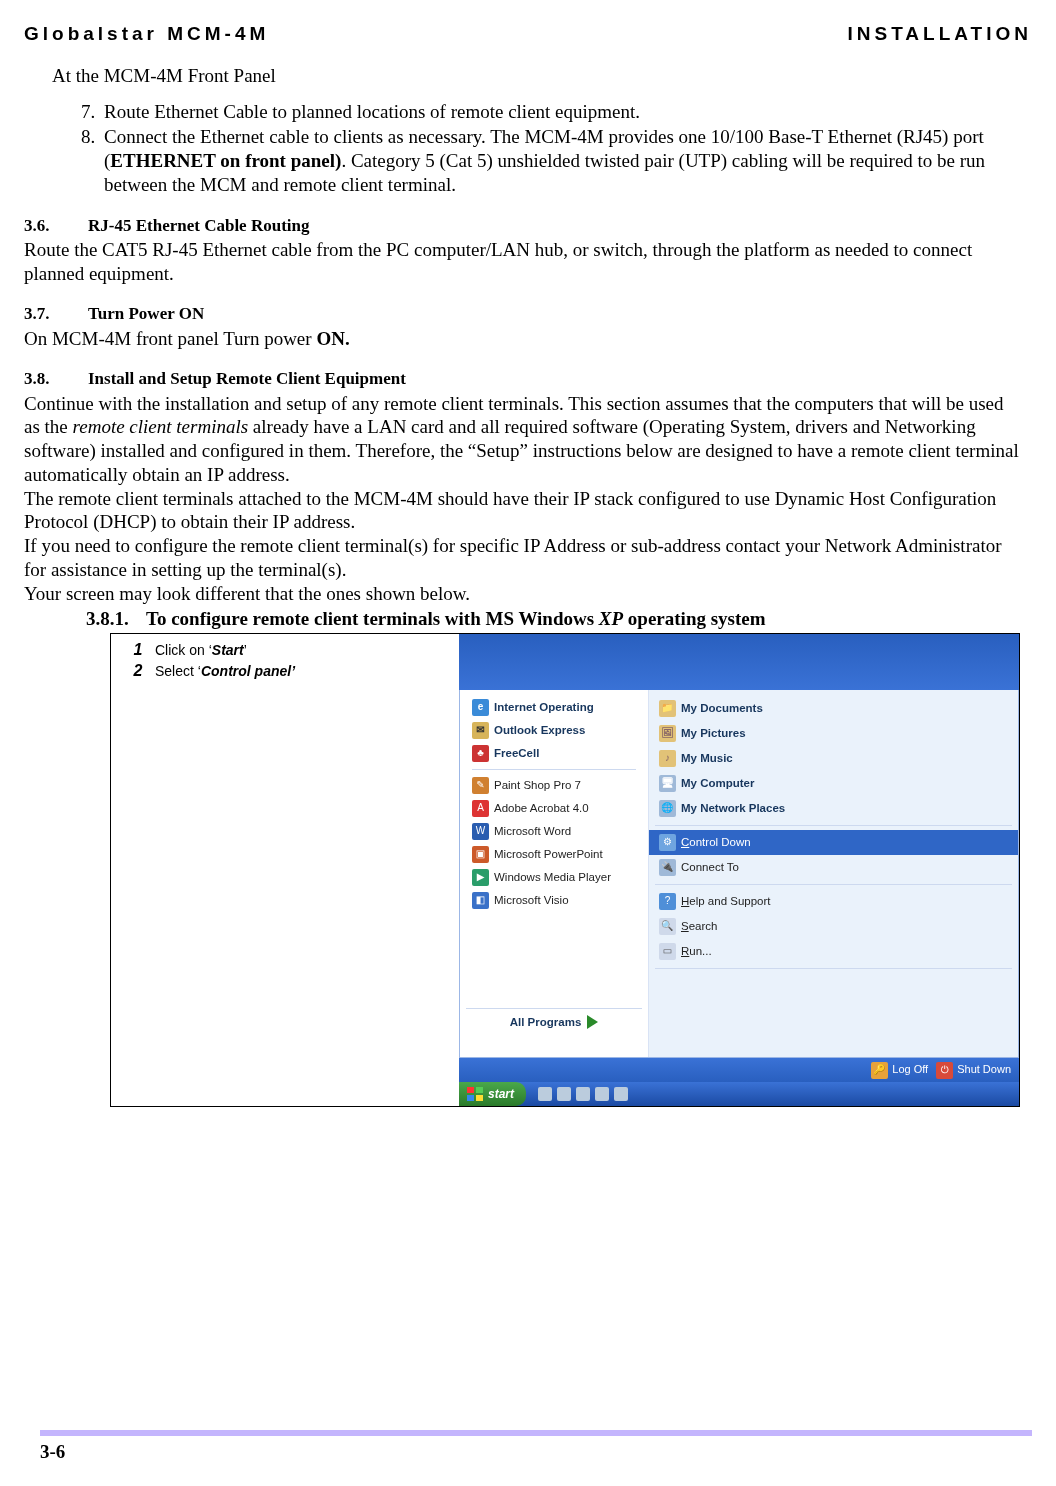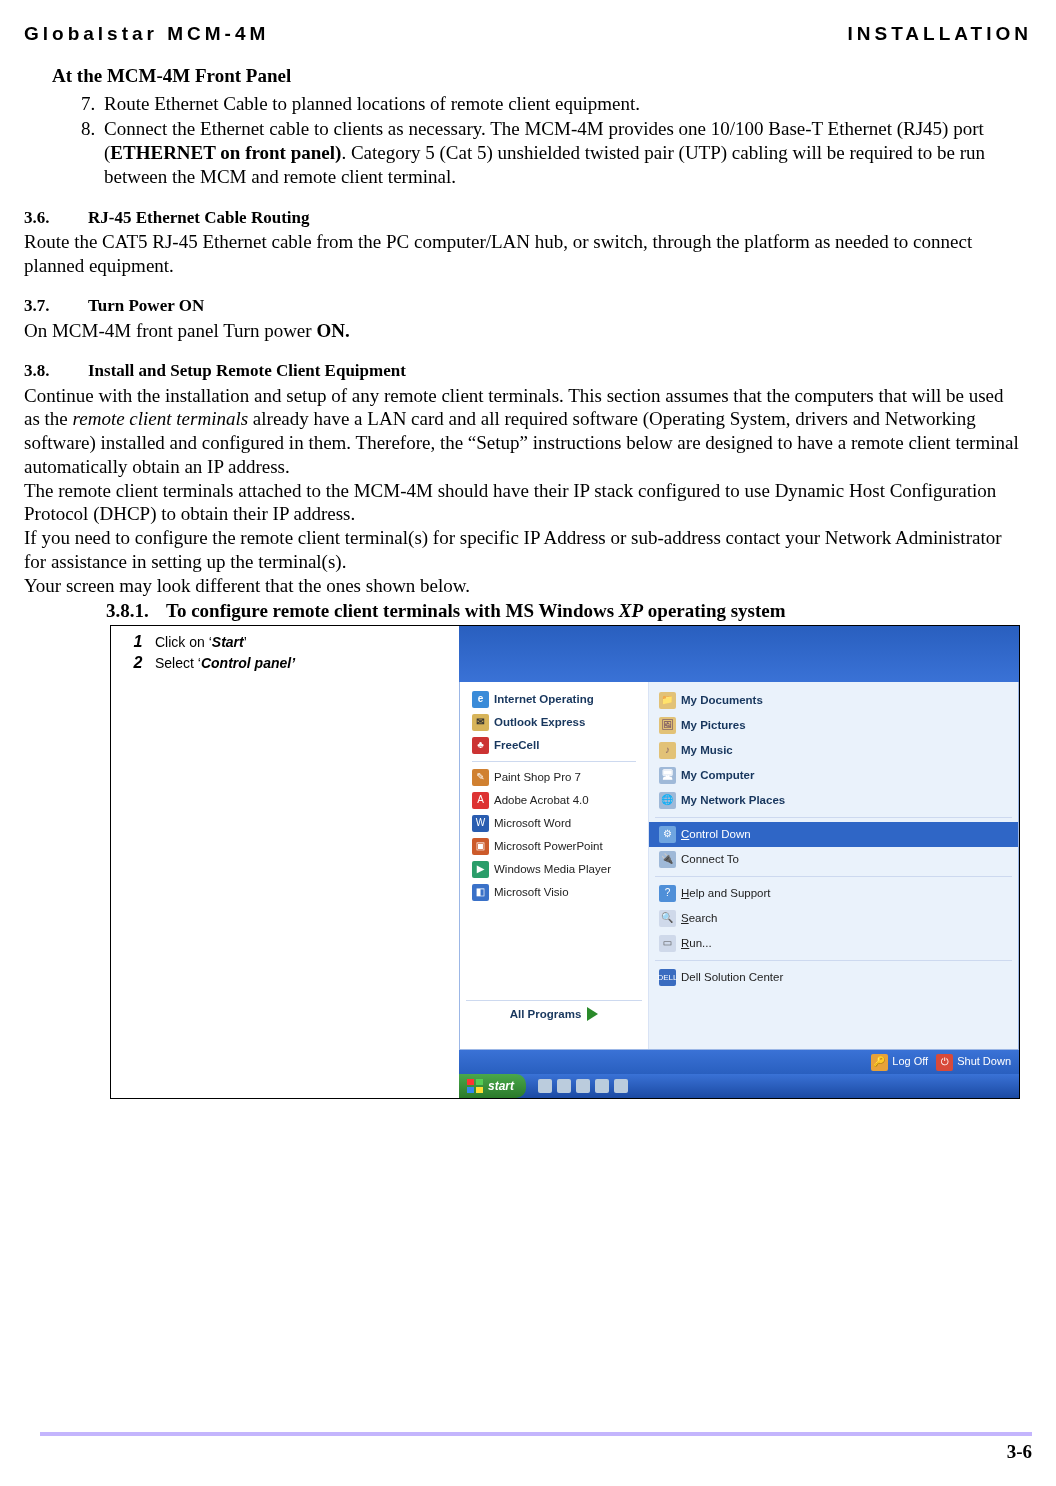--- a/index.html
+++ b/index.html
@@ -18,47 +18,47 @@
     display: flex;
     justify-content: space-between;
     letter-spacing: 4px;
     font-family: Arial, Helvetica, sans-serif;
     font-weight: 900;
     font-size: 19px;
     margin-bottom: 18px;
   }
   .bold { font-weight: bold; }
   .subhead {
-    font-weight: bold;
+    font-weight: normal;
     margin-left: 28px;
     margin-bottom: 2px;
   }
   ol.num-list {
-    margin: 4px 10px 0 28px;
+    margin: 12px 10px 0 28px;
     padding-left: 48px;
   }
   ol.num-list li { padding-left: 4px; margin-bottom: 2px; }
   h2.section {
     font-family: "Times New Roman", serif;
     font-weight: bold;
     font-size: 17px;
     margin: 18px 0 2px 0;
   }
   .sec-num { display: inline-block; width: 64px; }
   .body-para {
     margin-right: 10px;
   }
   .italic { font-style: italic; text-align: center; }
   .subsec {
     font-weight: bold;
     margin-left: 62px;
     margin-top: 2px;
     font-size: 19px;
   }
-  .subsec .ssnum { display:inline-block; width:60px;margin-left:20px; }
+  .subsec .ssnum { display:inline-block; width:60px; }
   .step-wrap {
     border: 1px solid #000;
     margin: 2px 12px 0 86px;
     display: flex;
     min-height: 472px;
     overflow: hidden;
   }
   .left-steps {
     flex: 0 0 328px;
     padding: 6px 10px;
@@ -140,24 +140,24 @@
     linear-gradient(#5c5,#5c5) 9px 0/7px 6px no-repeat,
     linear-gradient(#38e,#38e) 0 8px/7px 6px no-repeat,
     linear-gradient(#fd3,#fd3) 9px 8px/7px 6px no-repeat;
   }
   .tray { margin-left:12px; display:flex; gap:5px; }
   .tray .ti { width:14px; height:14px; background:#bcd; border-radius:2px; }
   .underline-first::first-letter { text-decoration: underline; }
   .footer {
     position: fixed;
     bottom: 22px; left:40px; right:24px;
-    text-align:right;
+    text-align:left;
     font-weight:bold;
     font-family: "Times New Roman", serif;
-    border-top: 4px solid #c4b5fd;
+    border-top: 6px solid #c4b5fd;
     padding-top: 4px;
   }
 </style>
 </head>
 <body>
 
 <div class="header-row">
   <span>Globalstar MCM-4M</span>
   <span>INSTALLATION</span>
 </div>
@@ -295,24 +295,20 @@
           </div>
         <div class="sys-item plain">
             <span class="ico" style="background:#cfd9ea;color:#555">🔍</span>
             <span class="underline-first">Search</span>
           </div>
         <div class="sys-item plain">
             <span class="ico" style="background:#cfd9ea;color:#555">▭</span>
             <span class="underline-first">Run...</span>
           </div>
         <div class="divider"></div>
-        <div class="sys-item plain">
-            <span class="ico" style="background:#3a6cc0;font-size:8px">DELL</span>
-            <span>Dell Solution Center</span>
-          </div>
       </div>
     </div>
     <div class="bottom-strip">
       <div class="bottom-btn">
           <span class="ico" style="background:#e7a23a">🔑</span>
           <span>Log Off</span>
         </div>
       <div class="bottom-btn">
           <span class="ico" style="background:#d84a3a">⏻</span>
           <span>Shut Down</span>

